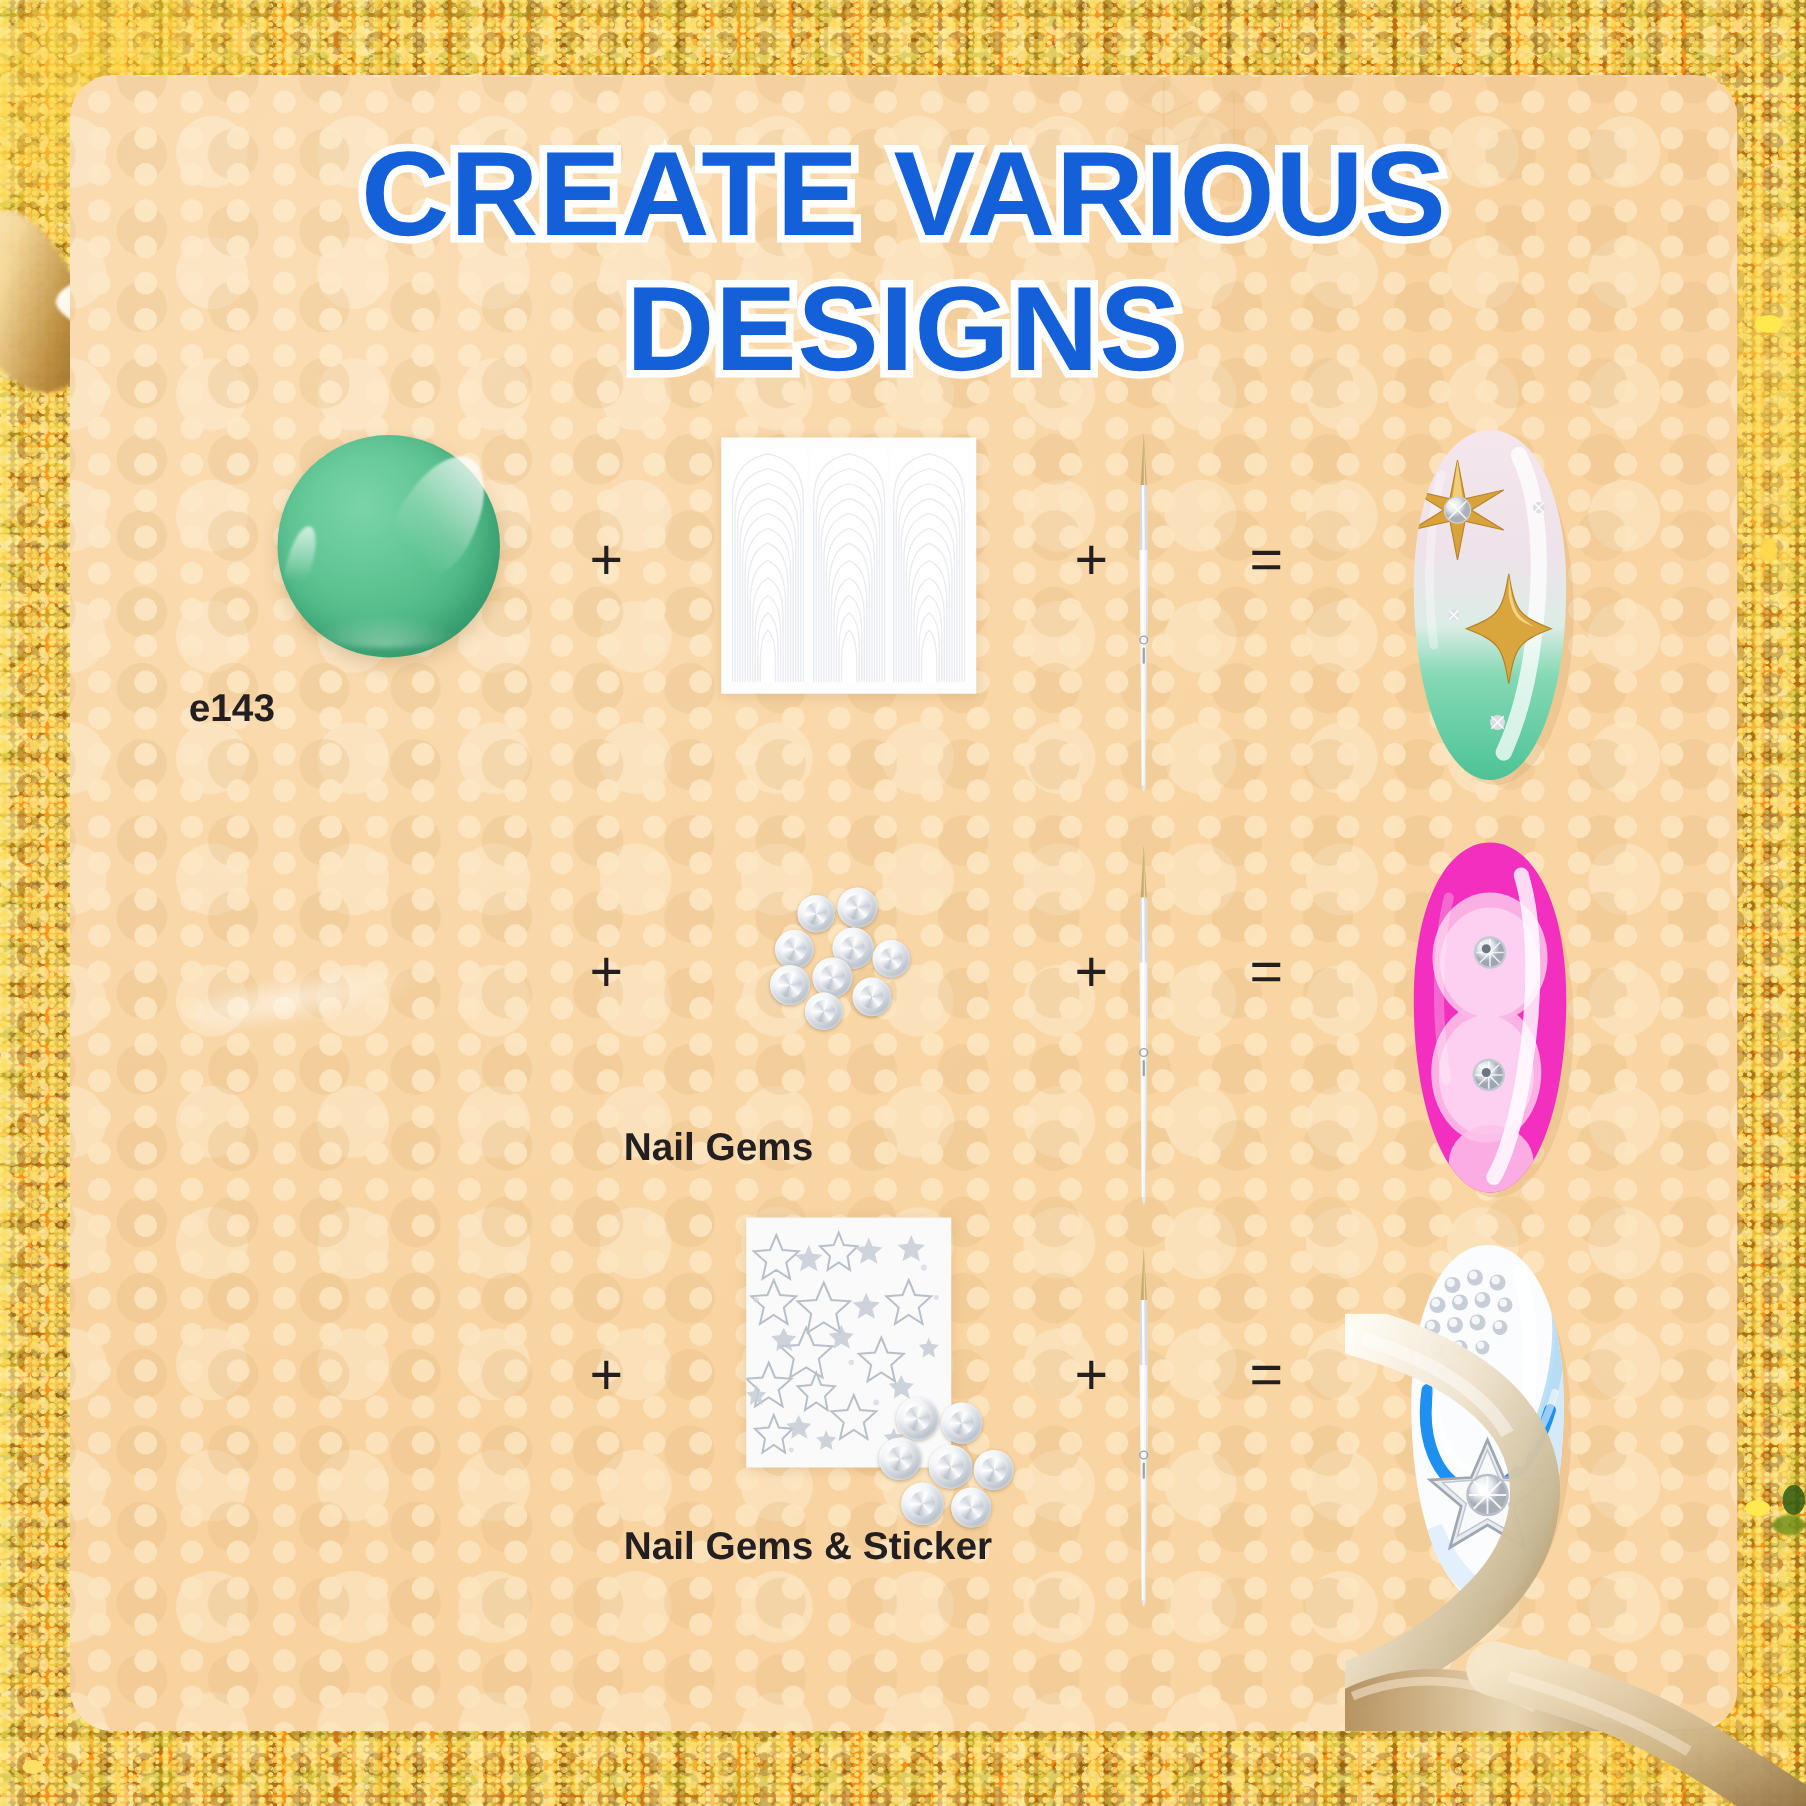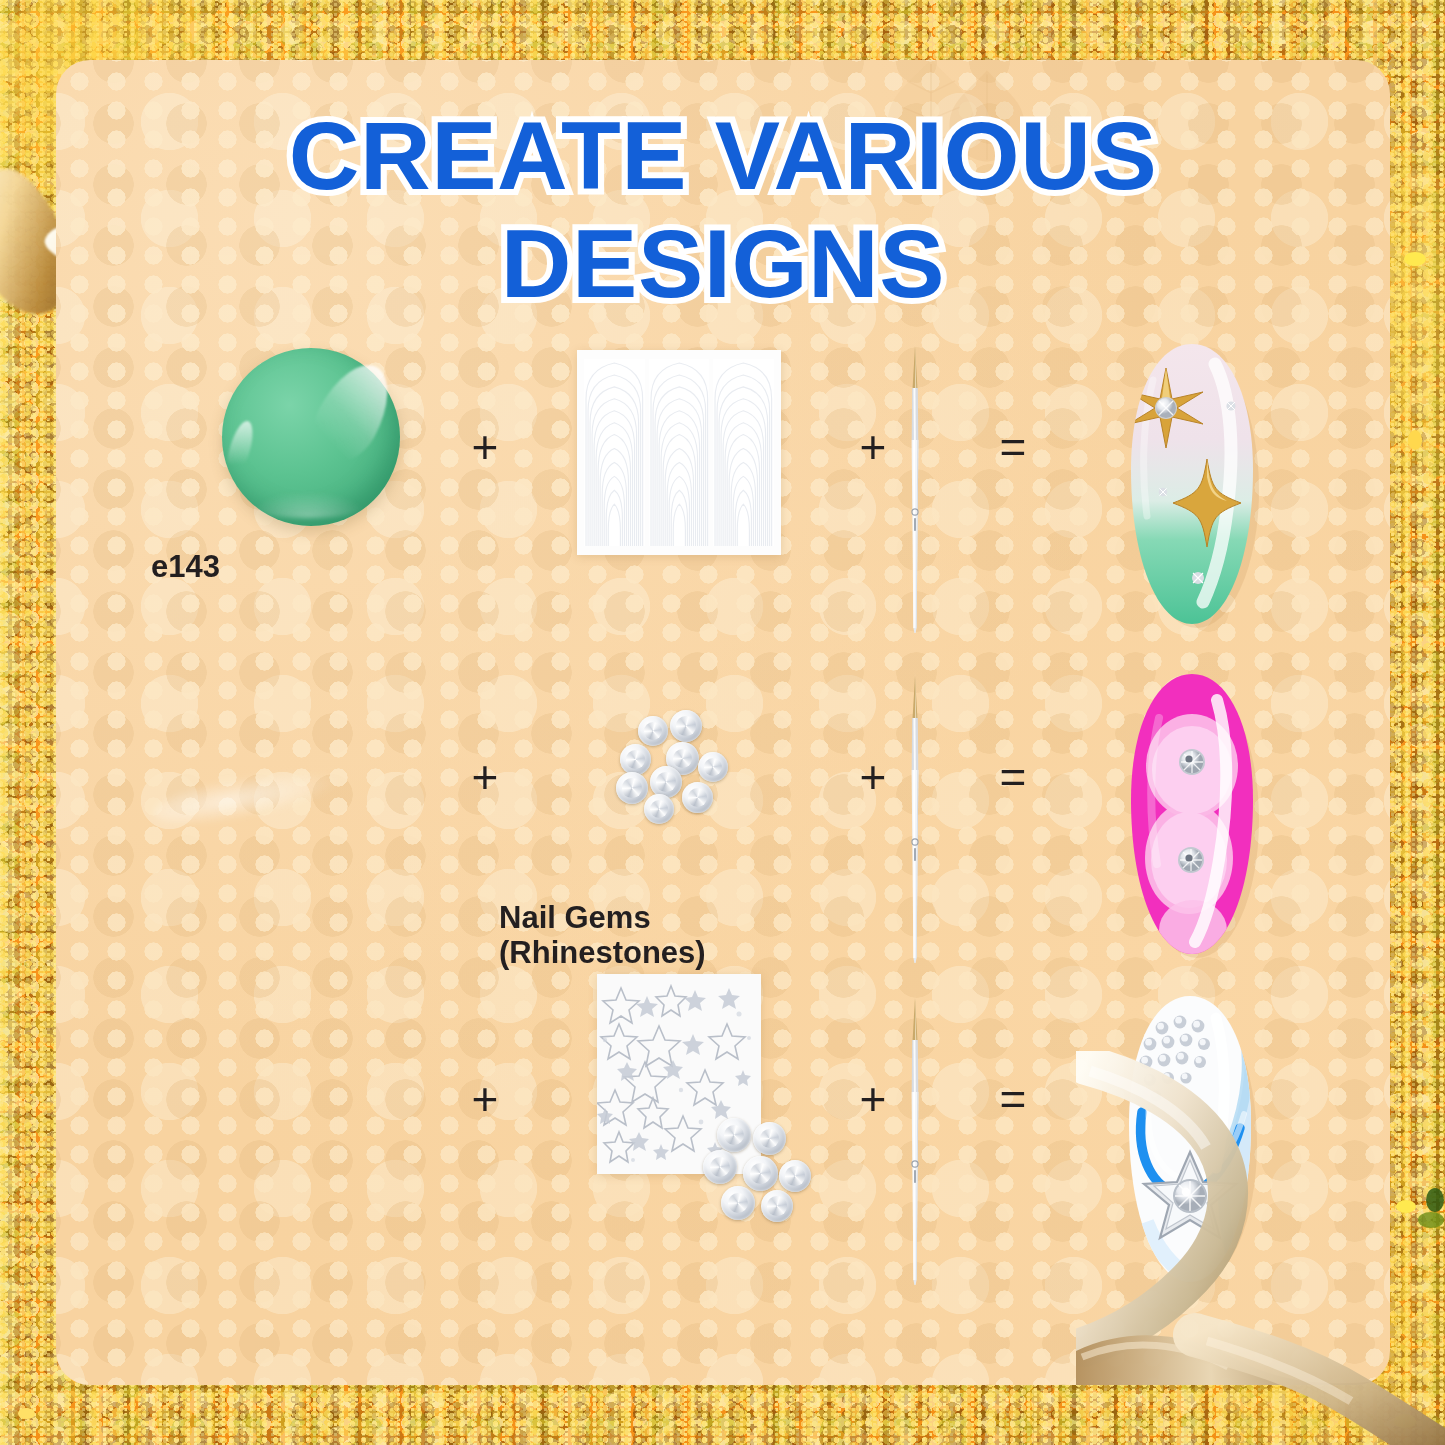--- a/index.html
+++ b/index.html
@@ -489,21 +489,20 @@
             </span>
           <span class="gem" style="left:78px;top:74px;width:31px;height:31px;">
               <i></i>
             </span>
           <span class="gem" style="left:40px;top:86px;width:30px;height:30px;">
               <i></i>
             </span>
         </div>
         <div class="cap cap-extra two-line">
           <div>Nail Gems</div>
-          <div>(Rhinestones)</div>
         </div>
       </div>
 
       <div class="cell col-op2">
         <div class="op">+</div>
       </div>
 
       <div class="cell col-brush">
         <div class="sep" style="left:58px;"></div>
         <div class="brush">
@@ -636,20 +635,21 @@
                 <i></i>
               </span>
             <span class="gem" style="left:22px;top:70px;width:34px;height:34px;">
                 <i></i>
               </span>
             <span class="gem" style="left:62px;top:74px;width:32px;height:32px;">
                 <i></i>
               </span>
           </div>
         </div>
+        <div class="cap cap-extra low">Nail Gems &amp; Sticker</div>
       </div>
 
       <div class="cell col-op2">
         <div class="op">+</div>
       </div>
 
       <div class="cell col-brush">
         <div class="sep" style="left:58px;"></div>
         <div class="brush">
           <svg width="26" height="290" viewBox="0 0 26 290">

